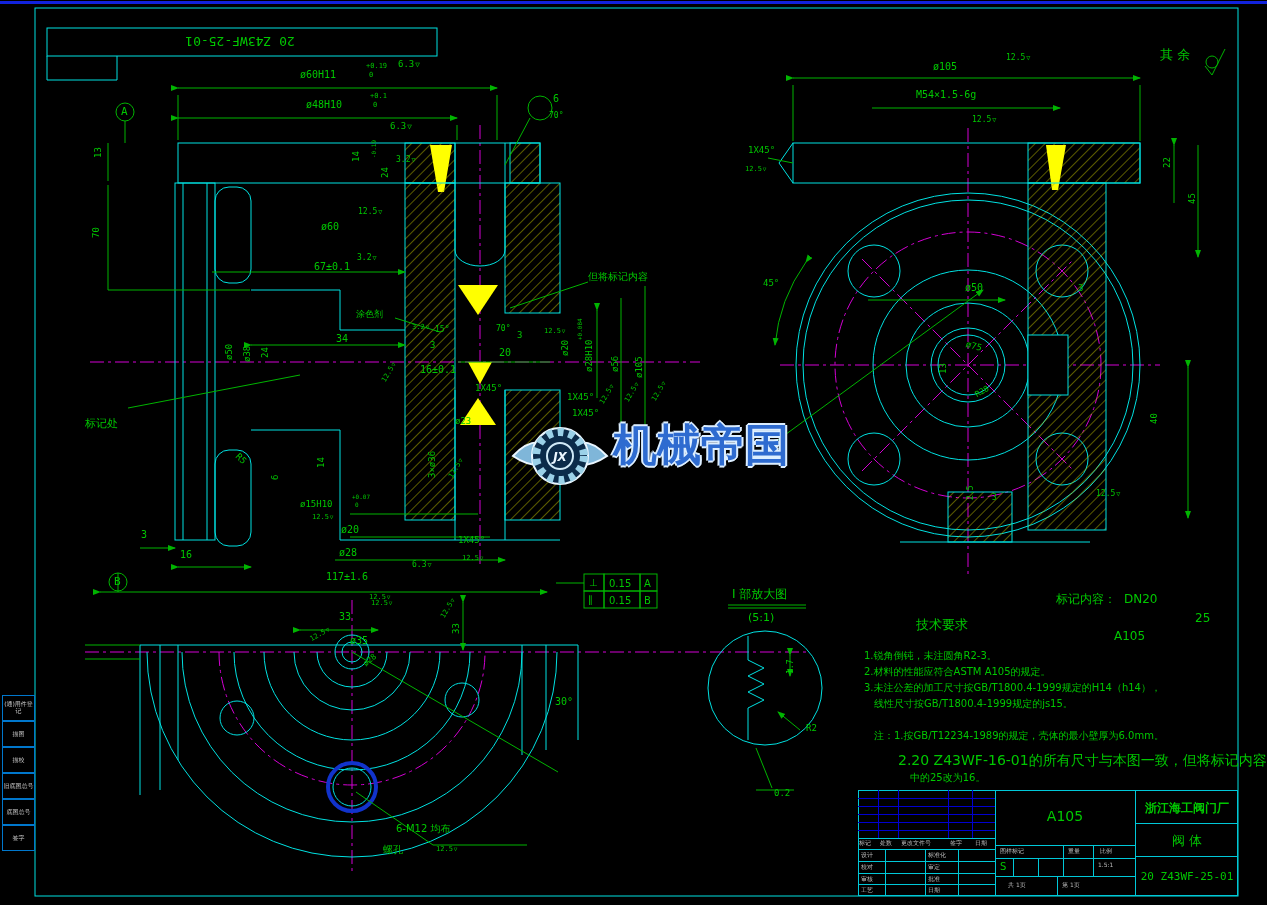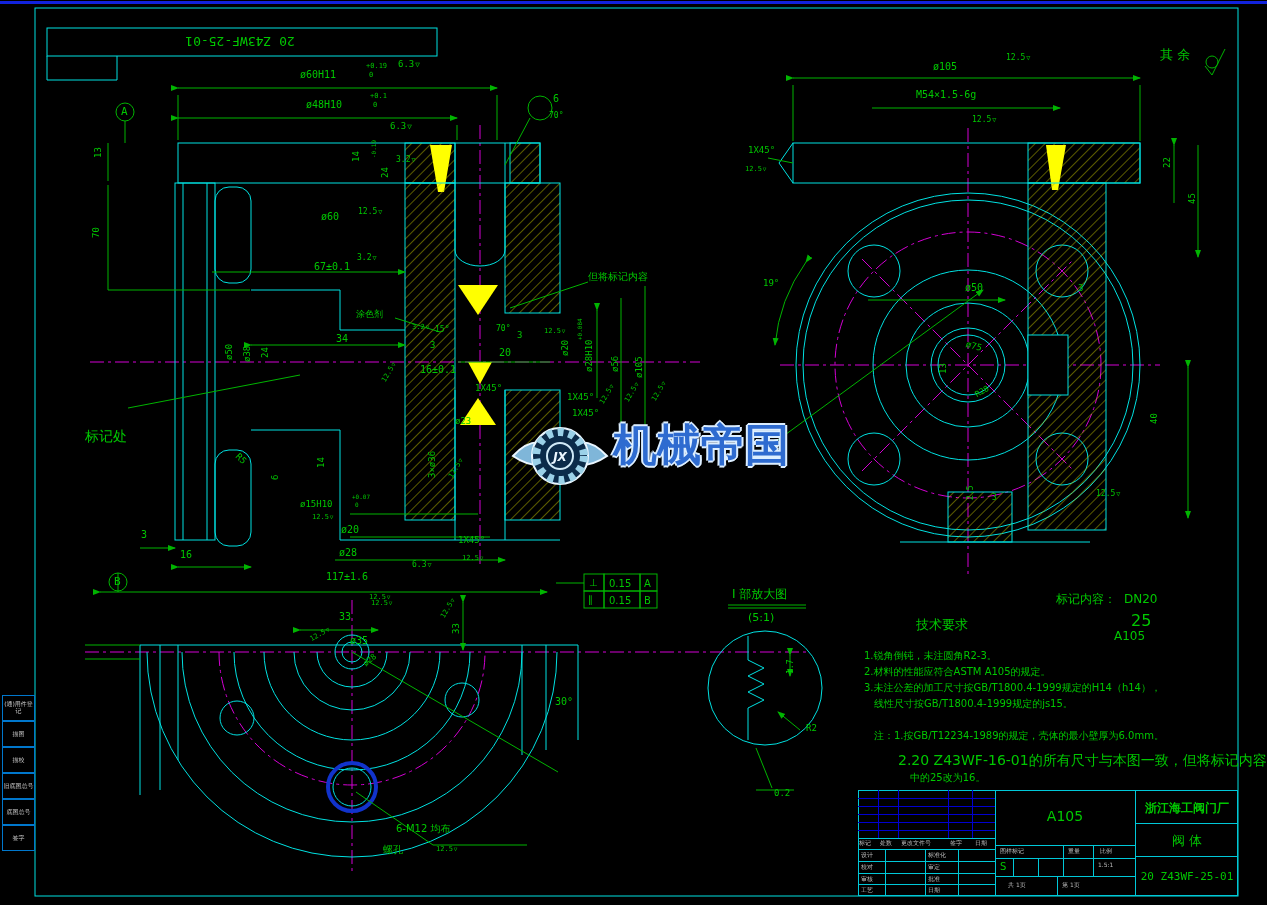--- a/index.html
+++ b/index.html
@@ -185,27 +185,27 @@
       <span class="dim" style="left: 553px; top: 94px;">6</span>
       <span class="dim" style="left: 549px; top: 112px; font-size: 8px;">70°</span>
       <span class="dim" style="left: 121px; top: 106px; font-size: 11px;">A</span>
       <span class="dim" style="left: 114px; top: 576px; font-size: 11px;">B</span>
       <span class="dim" style="left: 94px; top: 158px; font-size: 9px; transform: rotate(-90deg);">13</span>
       <span class="dim" style="left: 92px; top: 238px; font-size: 9px; transform: rotate(-90deg);">70</span>
       <span class="dim" style="left: 352px; top: 162px; font-size: 9px; transform: rotate(-90deg);">14</span>
       <span class="dim" style="left: 381px; top: 178px; font-size: 9px; transform: rotate(-90deg);">24</span>
       <span class="dim" style="left: 371px; top: 158px; font-size: 6px; transform: rotate(-90deg);">-0.19</span>
       <span class="dim fin" style="left: 396px; top: 156px; font-size: 8px;">3.2</span>
-      <span class="dim" style="left: 321px; top: 212px;">ø60</span>
+      <span class="dim" style="left: 321px; top: 222px;">ø60</span>
       <span class="dim fin" style="left: 358px; top: 208px; font-size: 8px;">12.5</span>
       <span class="dim" style="left: 314px; top: 262px;">67±0.1</span>
       <span class="dim fin" style="left: 357px; top: 254px; font-size: 8px;">3.2</span>
       <span class="dim cn" style="left: 588px; top: 272px; font-size: 10px;">但将标记内容</span>
       <span class="dim cn" style="left: 356px; top: 310px; font-size: 9px;">涂色剂</span>
-      <span class="dim cn" style="left: 85px; top: 429px; font-size: 14px;">标记处</span>
+      <span class="dim cn" style="left: 85px; top: 418px; font-size: 11px;">标记处</span>
       <span class="dim" style="left: 225px; top: 360px; font-size: 9px; transform: rotate(-90deg);">ø50</span>
       <span class="dim" style="left: 243px; top: 362px; font-size: 9px; transform: rotate(-90deg);">ø38</span>
       <span class="dim" style="left: 261px; top: 358px; font-size: 9px; transform: rotate(-90deg);">24</span>
       <span class="dim" style="left: 330px; top: 334px; margin-left: 6px;">34</span>
       <span class="dim fin" style="left: 412px; top: 324px; font-size: 7px;">3.2</span>
       <span class="dim" style="left: 435px; top: 326px; font-size: 8px;">15°</span>
       <span class="dim" style="left: 430px; top: 341px; font-size: 9px;">3</span>
       <span class="dim" style="left: 496px; top: 325px; font-size: 8px;">70°</span>
       <span class="dim" style="left: 517px; top: 331px; font-size: 9px;">3</span>
       <span class="dim" style="left: 499px; top: 348px;">20</span>
@@ -254,21 +254,21 @@
       <span class="dim cn" style="left: 383px; top: 845px; font-size: 10px;">螺孔</span>
       <span class="dim fin" style="left: 436px; top: 846px; font-size: 7px;">12.5</span>
       <span class="dim" style="left: 933px; top: 62px;">ø105</span>
       <span class="dim fin" style="left: 1006px; top: 54px; font-size: 8px;">12.5</span>
       <span class="dim" style="left: 916px; top: 90px;">M54×1.5-6g</span>
       <span class="dim fin" style="left: 972px; top: 116px; font-size: 8px;">12.5</span>
       <span class="dim" style="left: 748px; top: 146px; font-size: 9px;">1X45°</span>
       <span class="dim fin" style="left: 745px; top: 166px; font-size: 7px;">12.5</span>
       <span class="dim" style="left: 1163px; top: 168px; font-size: 9px; transform: rotate(-90deg);">22</span>
       <span class="dim" style="left: 1188px; top: 204px; font-size: 9px; transform: rotate(-90deg);">45</span>
-      <span class="dim" style="left: 763px; top: 279px; font-size: 9px;">19°</span>
+      <span class="dim" style="left: 763px; top: 279px; font-size: 9px;">45°</span>
       <span class="dim" style="left: 965px; top: 283px;">ø50</span>
       <span class="dim" style="left: 1078px; top: 284px; font-size: 9px;">3</span>
       <span class="dim" style="left: 967px; top: 340px; font-size: 9px; transform: rotate(15deg);">ø75</span>
       <span class="dim" style="left: 939px; top: 374px; font-size: 9px; transform: rotate(-90deg);">13</span>
       <span class="dim" style="left: 974px; top: 392px; font-size: 8px; transform: rotate(-30deg);">R28</span>
       <span class="dim" style="left: 1150px; top: 424px; font-size: 9px; transform: rotate(-90deg);">40</span>
       <span class="dim" style="left: 967px; top: 500px; font-size: 8px; transform: rotate(-90deg);">2.5</span>
       <span class="dim" style="left: 992px; top: 494px; font-size: 8px;">3</span>
       <span class="dim fin" style="left: 1096px; top: 490px; font-size: 8px;">12.5</span>
       <span class="dim" style="left: 787px; top: 674px; font-size: 8px; transform: rotate(-90deg);">1.7</span>
@@ -285,21 +285,21 @@
   <div class="gtext" style="left:644px;top:578px;font-size:10px">A</div>
   <div class="gtext" style="left:588px;top:594px;font-size:10px">∥</div>
   <div class="gtext" style="left:609px;top:595px;font-size:10px">0.15</div>
   <div class="gtext" style="left:644px;top:595px;font-size:10px">B</div>
 
   <div class="gtext cn" style="left:732px;top:588px;font-size:12px">Ⅰ 部放大图</div>
   <div class="gtext" style="left:748px;top:612px;font-size:11px">(5:1)</div>
 
   <div class="gtext cn" style="left:1056px;top:593px;font-size:12px">标记内容：</div>
   <div class="gtext" style="left:1124px;top:593px;font-size:12px">DN20</div>
-  <div class="gtext" style="left:1131px;top:612px;font-size:16px">25</div>
+  <div class="gtext" style="left:1195px;top:612px;font-size:12px">25</div>
 
   <div class="gtext" style="left:1114px;top:630px;font-size:12px">A105</div>
 
   <div class="gtext cn" style="left:916px;top:618px;font-size:13px">技术要求</div>
   <div class="gtext cn" style="left:864px;top:650px;font-size:10px">1.锐角倒钝，未注圆角R2-3。</div>
   <div class="gtext cn" style="left:864px;top:666px;font-size:10px">2.材料的性能应符合ASTM A105的规定。</div>
   <div class="gtext cn" style="left:864px;top:682px;font-size:10px">3.未注公差的加工尺寸按GB/T1800.4-1999规定的H14（h14），</div>
   <div class="gtext cn" style="left:874px;top:698px;font-size:10px">线性尺寸按GB/T1800.4-1999规定的js15。</div>
 
   <div class="gtext cn" style="left:874px;top:730px;font-size:10px">注：1.按GB/T12234-1989的规定，壳体的最小壁厚为6.0mm。</div>

